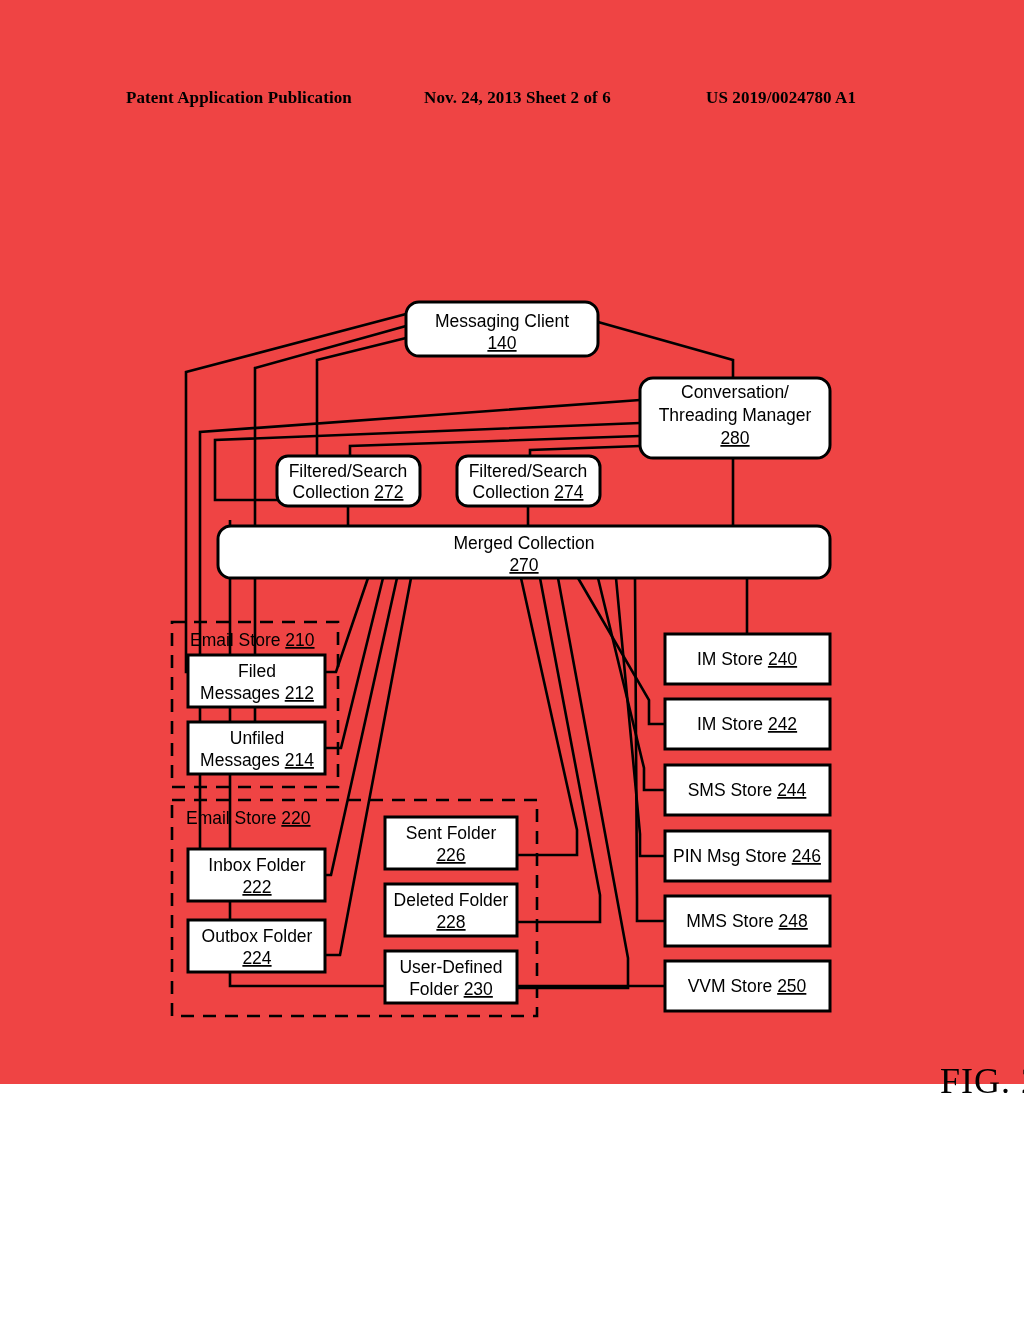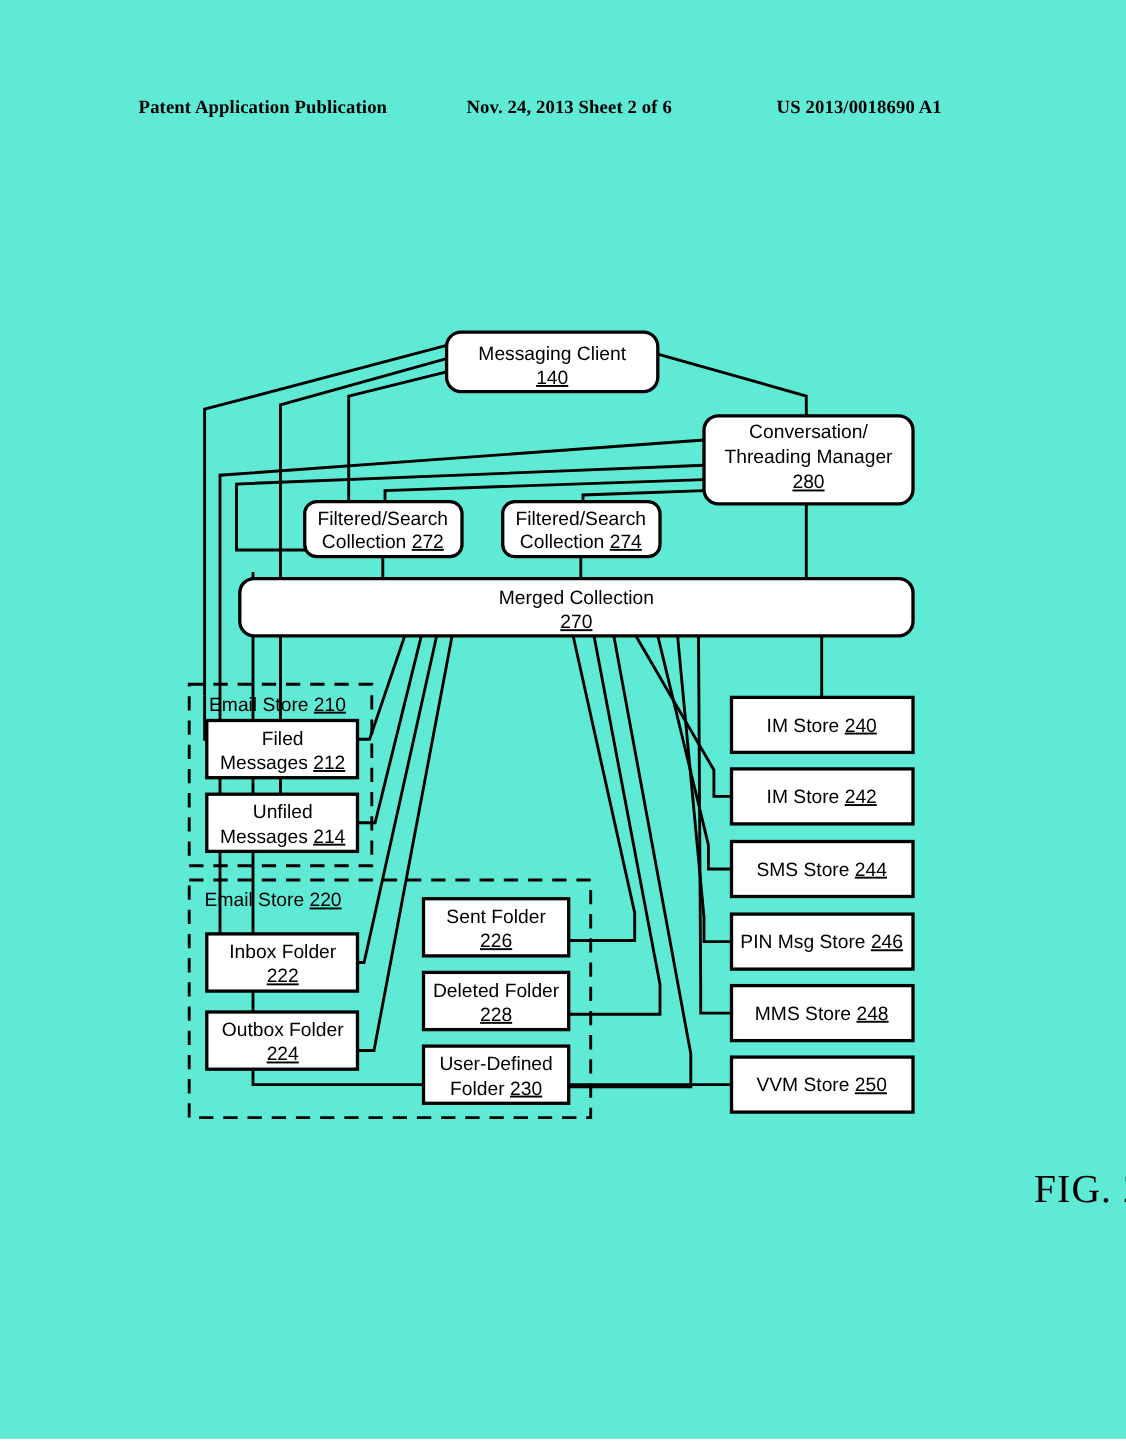--- a/index.html
+++ b/index.html
@@ -11,22 +11,22 @@
     width: 1024px;
     height: 1320px;
     font-family: "Liberation Sans", sans-serif;
     color: #000000;
     position: relative;
     overflow: hidden;
   }
   #sheet {
     position: relative;
     width: 1024px;
-    height: 1308px;
-    background: #5eead4;
+    height: 1084px;
+    background: #ef4444;
   }
   
   .page-header {
     position: absolute;
     top: 88px;
     left: 0;
     width: 1024px;
     height: 26px;
     font-family: "Liberation Serif", serif;
     font-weight: bold;
@@ -96,21 +96,21 @@
   .ref { text-decoration: underline; }
 </style>
 </head>
 <body>
 
 <div id="sheet">
 
   <div class="page-header">
     <span class="hdr-left">Patent Application Publication</span>
     <span class="hdr-mid">Nov. 24, 2013  Sheet 2 of 6</span>
-    <span class="hdr-right">US 2013/0018690 A1</span>
+    <span class="hdr-right">US 2019/0024780 A1</span>
   </div>
 
   <svg id="diagram" viewBox="0 0 1024 1320">
 
     <g>
 
       <path class="wire" d="M406,314 L186,372 L186,632"></path>
       <path class="wire" d="M406,326 L255,368 L255,700"></path>
       <path class="wire" d="M406,338 L317,360 L317,462"></path>
 

